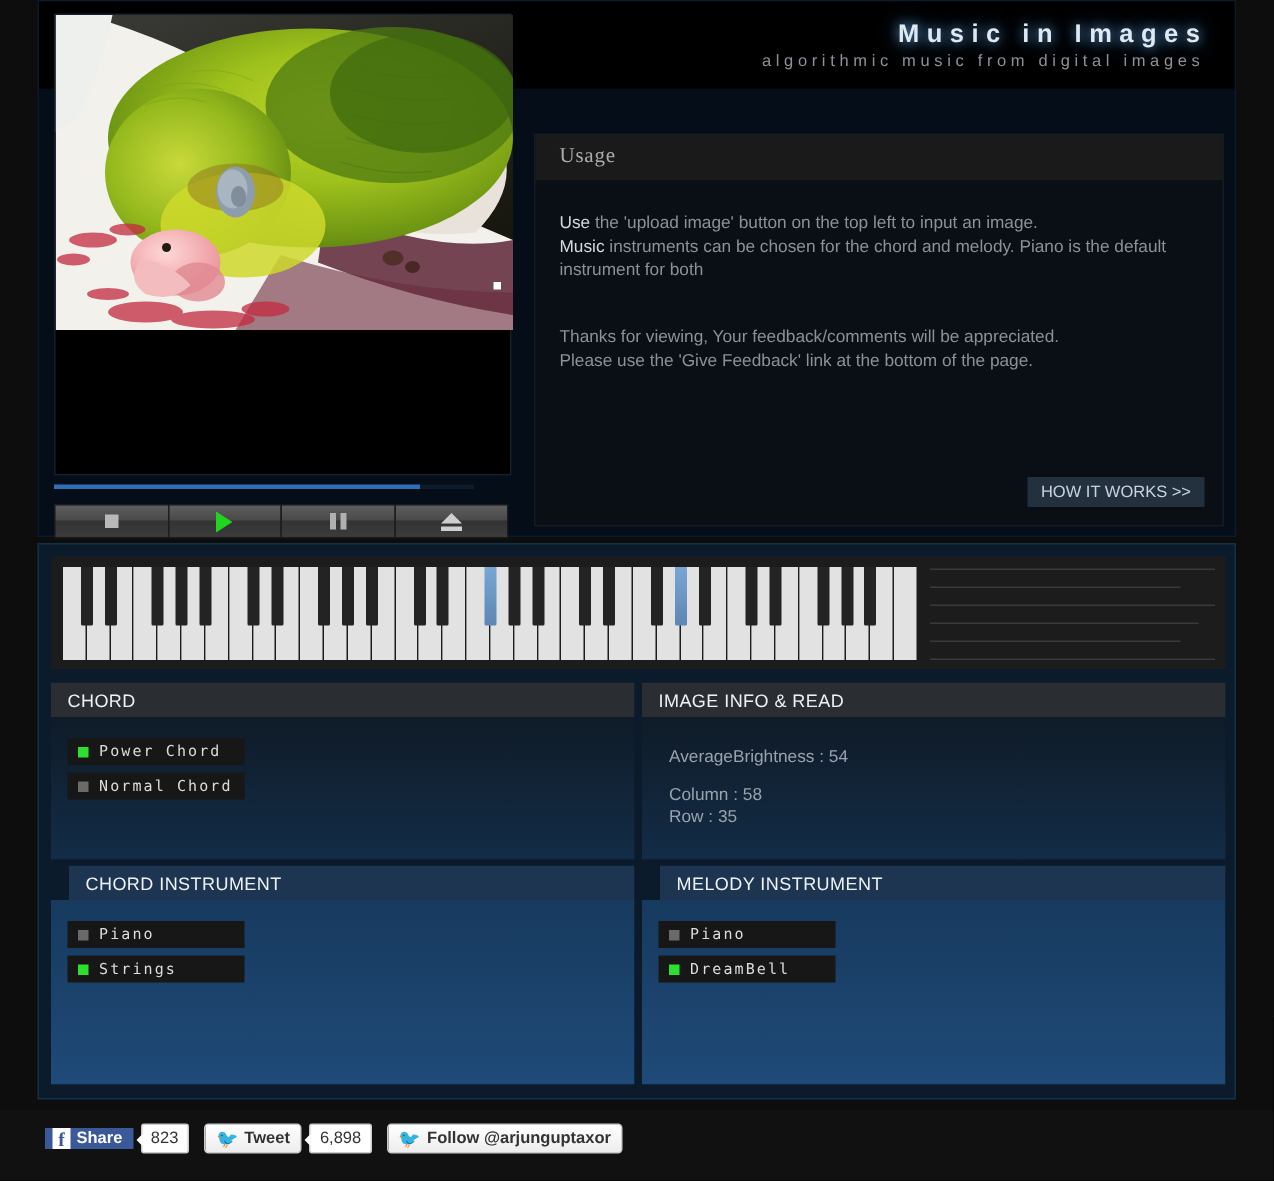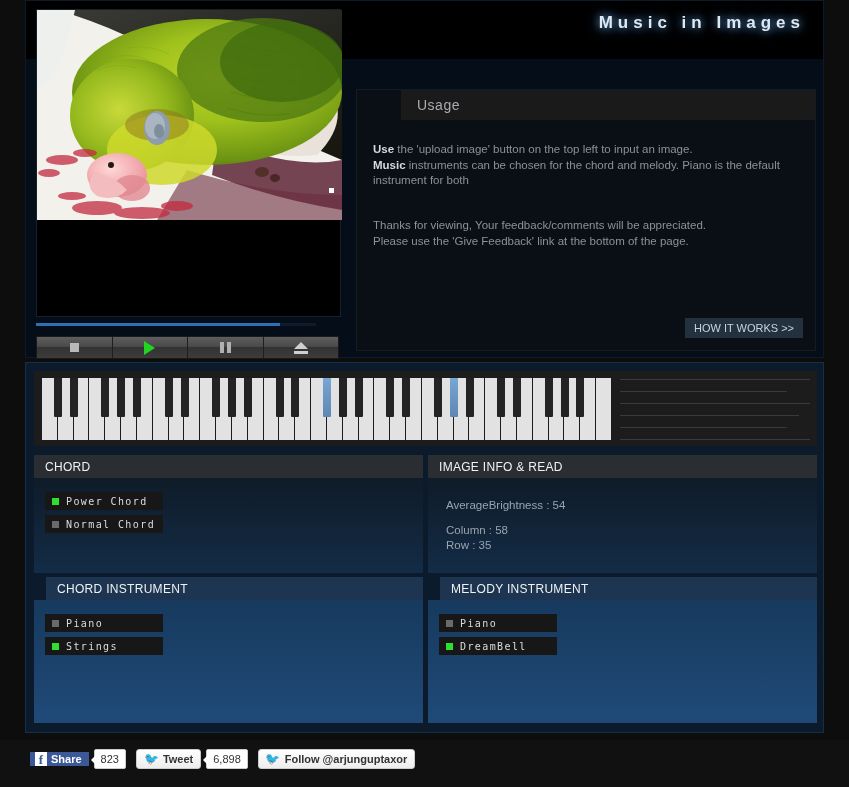--- a/index.html
+++ b/index.html
@@ -80,26 +80,25 @@
   
   .usage {
     position: absolute; left: 330px; top: 88px; width: 460px; height: 262px;
     background: #0a0f16;
     border: 1px solid #151b22;
   }
   .usage-head {
     height: 30px; background: #1a1a1a;
     display: flex; align-items: center; padding-left: 16px;
     color: #a9acb0; font-size: 14px; letter-spacing: 0.5px;
-    font-family: Liberation Sans, sans-serif;
-    margin-left: 44px;
+    font-family: Liberation Serif, serif;
   }
   .usage-body { padding: 22px 18px 0 16px; }
   .uline { color: #8c9099; font-size: 11.5px; line-height: 15.5px; }
-  .uline b { color: #d6d9de; font-weight: bold; }
+  .uline b { color: #d6d9de; font-weight: normal; }
   .thanks { margin-top: 28px; color: #8c9099; font-size: 11.5px; line-height: 16px; }
   .howit {
     position: absolute; right: 12px; bottom: 12px;
     background: #23303e; color: #c9d3dd;
     font-size: 11px; padding: 4px 9px;
     cursor: pointer;
   }
 
   
   .main-panel {
@@ -184,20 +183,21 @@
 </style>
 </head>
 <body>
 
 <div id="app">
 
   <div class="top-section">
 
     <div class="header-band">
       <div class="title">Music in Images</div>
+      <div class="subtitle">algorithmic music from digital images</div>
     </div>
 
     <div class="viewer">
       <div class="photo">
         <svg class="photo-canvas" viewBox="0 0 305 210" preserveAspectRatio="none">
           <defs>
             <radialGradient id="body" cx="55%" cy="40%" r="75%">
               <stop offset="0%" stop-color="#c4d62b"></stop>
               <stop offset="40%" stop-color="#9ec11c"></stop>
               <stop offset="75%" stop-color="#6d9413"></stop>

